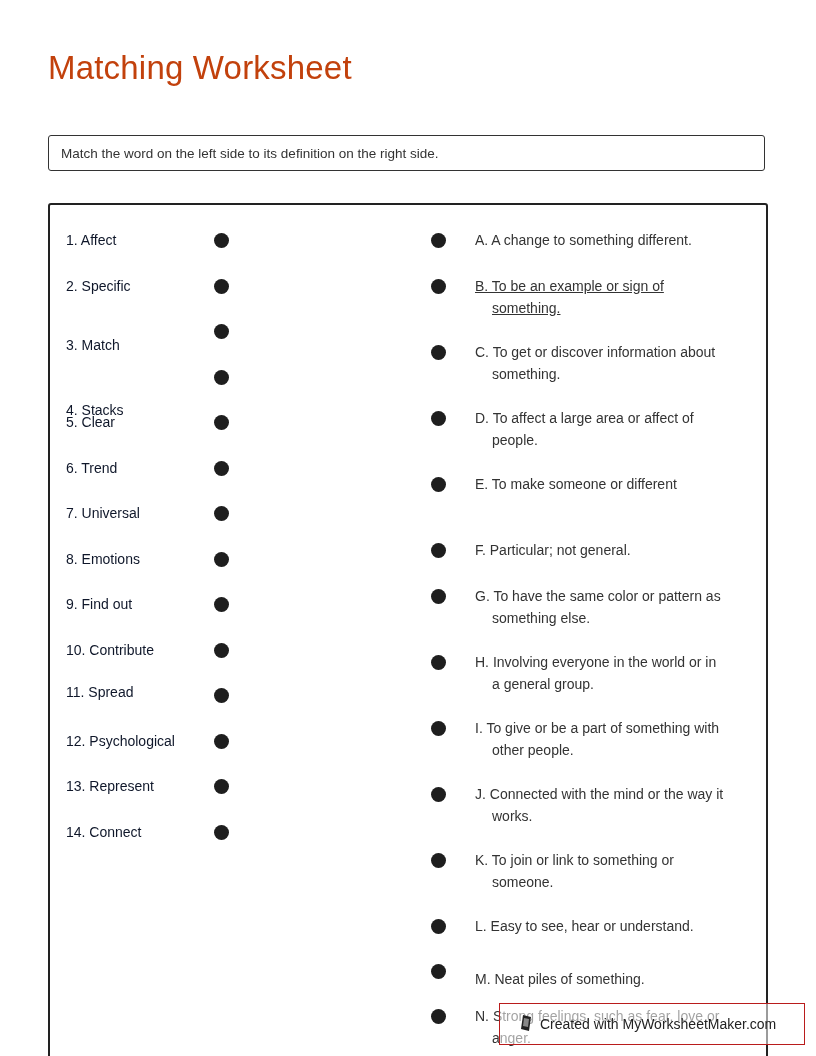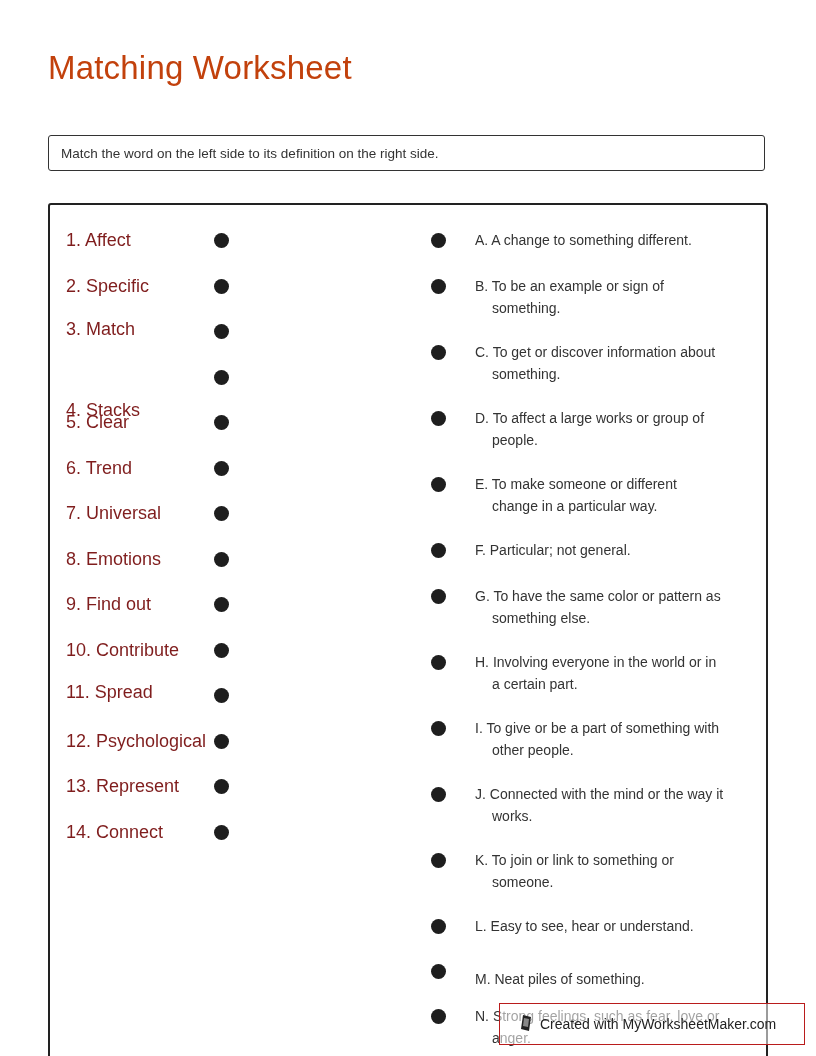--- a/index.html
+++ b/index.html
@@ -19,21 +19,21 @@
       border: 1px solid #333; border-radius: 3px; box-sizing: border-box;
       font-size: 13.5px; line-height: 36px; padding-left: 12px; color: #333;
       font-family: "Liberation Sans", sans-serif;
     }
     .main-box {
       position: absolute; left: 48px; top: 203px; width: 720px; height: 870px;
       border: 2px solid #222; border-radius: 3px; box-sizing: border-box;
     }
     .left-item {
       position: absolute; left: 66px; height: 20px;
-      font-size: 18px; line-height: 20px; color: #7f1d1d;
+      font-size: 14px; line-height: 20px; color: #0f172a;
       font-family: "Liberation Sans", sans-serif;
     }
     .dot {
       position: absolute; width: 15px; height: 15px; border-radius: 50%;
       background: #1e1e1e;
     }
     .right-text {
       position: absolute; left: 475px; width: 285px;
       font-size: 14px; line-height: 22px; color: #333;
       font-family: "Liberation Sans", sans-serif;
@@ -57,21 +57,21 @@
 
 <div class="instructions">Match the word on the left side to its definition on the right side.</div>
 
 <div class="main-box"></div>
 
 <div id="left-col">
     <div class="left-item" style="top: 230px;">1. Affect</div>
     <div class="dot" style="left: 214px; top: 233px;"></div>
     <div class="left-item" style="top: 275.5px;">2. Specific</div>
     <div class="dot" style="left: 214px; top: 278.5px;"></div>
-    <div class="left-item" style="top: 319px; text-align: center;">3. Match</div>
+    <div class="left-item" style="top: 335px; text-align: center;">3. Match</div>
     <div class="dot" style="left: 214px; top: 324px;"></div>
     <div class="left-item" style="top: 366.5px; margin-top: 33px;">4. Stacks</div>
     <div class="dot" style="left: 214px; top: 369.5px;"></div>
     <div class="left-item" style="top: 412px;">5. Clear</div>
     <div class="dot" style="left: 214px; top: 415px;"></div>
     <div class="left-item" style="top: 457.5px;">6. Trend</div>
     <div class="dot" style="left: 214px; top: 460.5px;"></div>
     <div class="left-item" style="top: 503px;">7. Universal</div>
     <div class="dot" style="left: 214px; top: 506px;"></div>
     <div class="left-item" style="top: 548.5px;">8. Emotions</div>
@@ -86,33 +86,33 @@
     <div class="dot" style="left: 214px; top: 733.5px;"></div>
     <div class="left-item" style="top: 776px;">13. Represent</div>
     <div class="dot" style="left: 214px; top: 779px;"></div>
     <div class="left-item" style="top: 821.5px;">14. Connect</div>
     <div class="dot" style="left: 214px; top: 824.5px;"></div>
   </div>
 <div id="right-col">
     <div class="dot" style="left: 431px; top: 233px;"></div>
     <div class="right-text" style="top: 229px;"><span>A. A change to something different.</span></div>
     <div class="dot" style="left: 431px; top: 279px;"></div>
-    <div class="right-text" style="top: 275px;"><span>B. To be an example or sign of</span><span class="cont">something.</span></div>
+    <div class="right-text" style="top: 275px; text-decoration: underline;"><span>B. To be an example or sign of</span><span class="cont">something.</span></div>
     <div class="dot" style="left: 431px; top: 345px;"></div>
     <div class="right-text" style="top: 341px;"><span>C. To get or discover information about</span><span class="cont">something.</span></div>
     <div class="dot" style="left: 431px; top: 411px;"></div>
-    <div class="right-text" style="top: 407px;"><span>D. To affect a large works or group of</span><span class="cont">people.</span></div>
+    <div class="right-text" style="top: 407px;"><span>D. To affect a large area or affect of</span><span class="cont">people.</span></div>
     <div class="dot" style="left: 431px; top: 477px;"></div>
-    <div class="right-text" style="top: 473px;"><span>E. To make someone or different</span><span class="cont">change in a particular way.</span></div>
+    <div class="right-text" style="top: 473px;"><span>E. To make someone or different</span></div>
     <div class="dot" style="left: 431px; top: 543px;"></div>
     <div class="right-text" style="top: 539px;"><span>F. Particular; not general.</span></div>
     <div class="dot" style="left: 431px; top: 589px;"></div>
     <div class="right-text" style="top: 585px;"><span>G. To have the same color or pattern as</span><span class="cont">something else.</span></div>
     <div class="dot" style="left: 431px; top: 655px;"></div>
-    <div class="right-text" style="top: 651px;"><span>H. Involving everyone in the world or in</span><span class="cont">a certain part.</span></div>
+    <div class="right-text" style="top: 651px;"><span>H. Involving everyone in the world or in</span><span class="cont">a general group.</span></div>
     <div class="dot" style="left: 431px; top: 721px;"></div>
     <div class="right-text" style="top: 717px;"><span>I. To give or be a part of something with</span><span class="cont">other people.</span></div>
     <div class="dot" style="left: 431px; top: 787px;"></div>
     <div class="right-text" style="top: 783px;"><span>J. Connected with the mind or the way it</span><span class="cont">works.</span></div>
     <div class="dot" style="left: 431px; top: 853px;"></div>
     <div class="right-text" style="top: 849px;"><span>K. To join or link to something or</span><span class="cont">someone.</span></div>
     <div class="dot" style="left: 431px; top: 919px;"></div>
     <div class="right-text" style="top: 915px;"><span>L. Easy to see, hear or understand.</span></div>
     <div class="dot" style="left: 431px; top: 964px;"></div>
     <div class="right-text" style="top: 960px; margin-top: 8px;"><span>M. Neat piles of something.</span></div>

